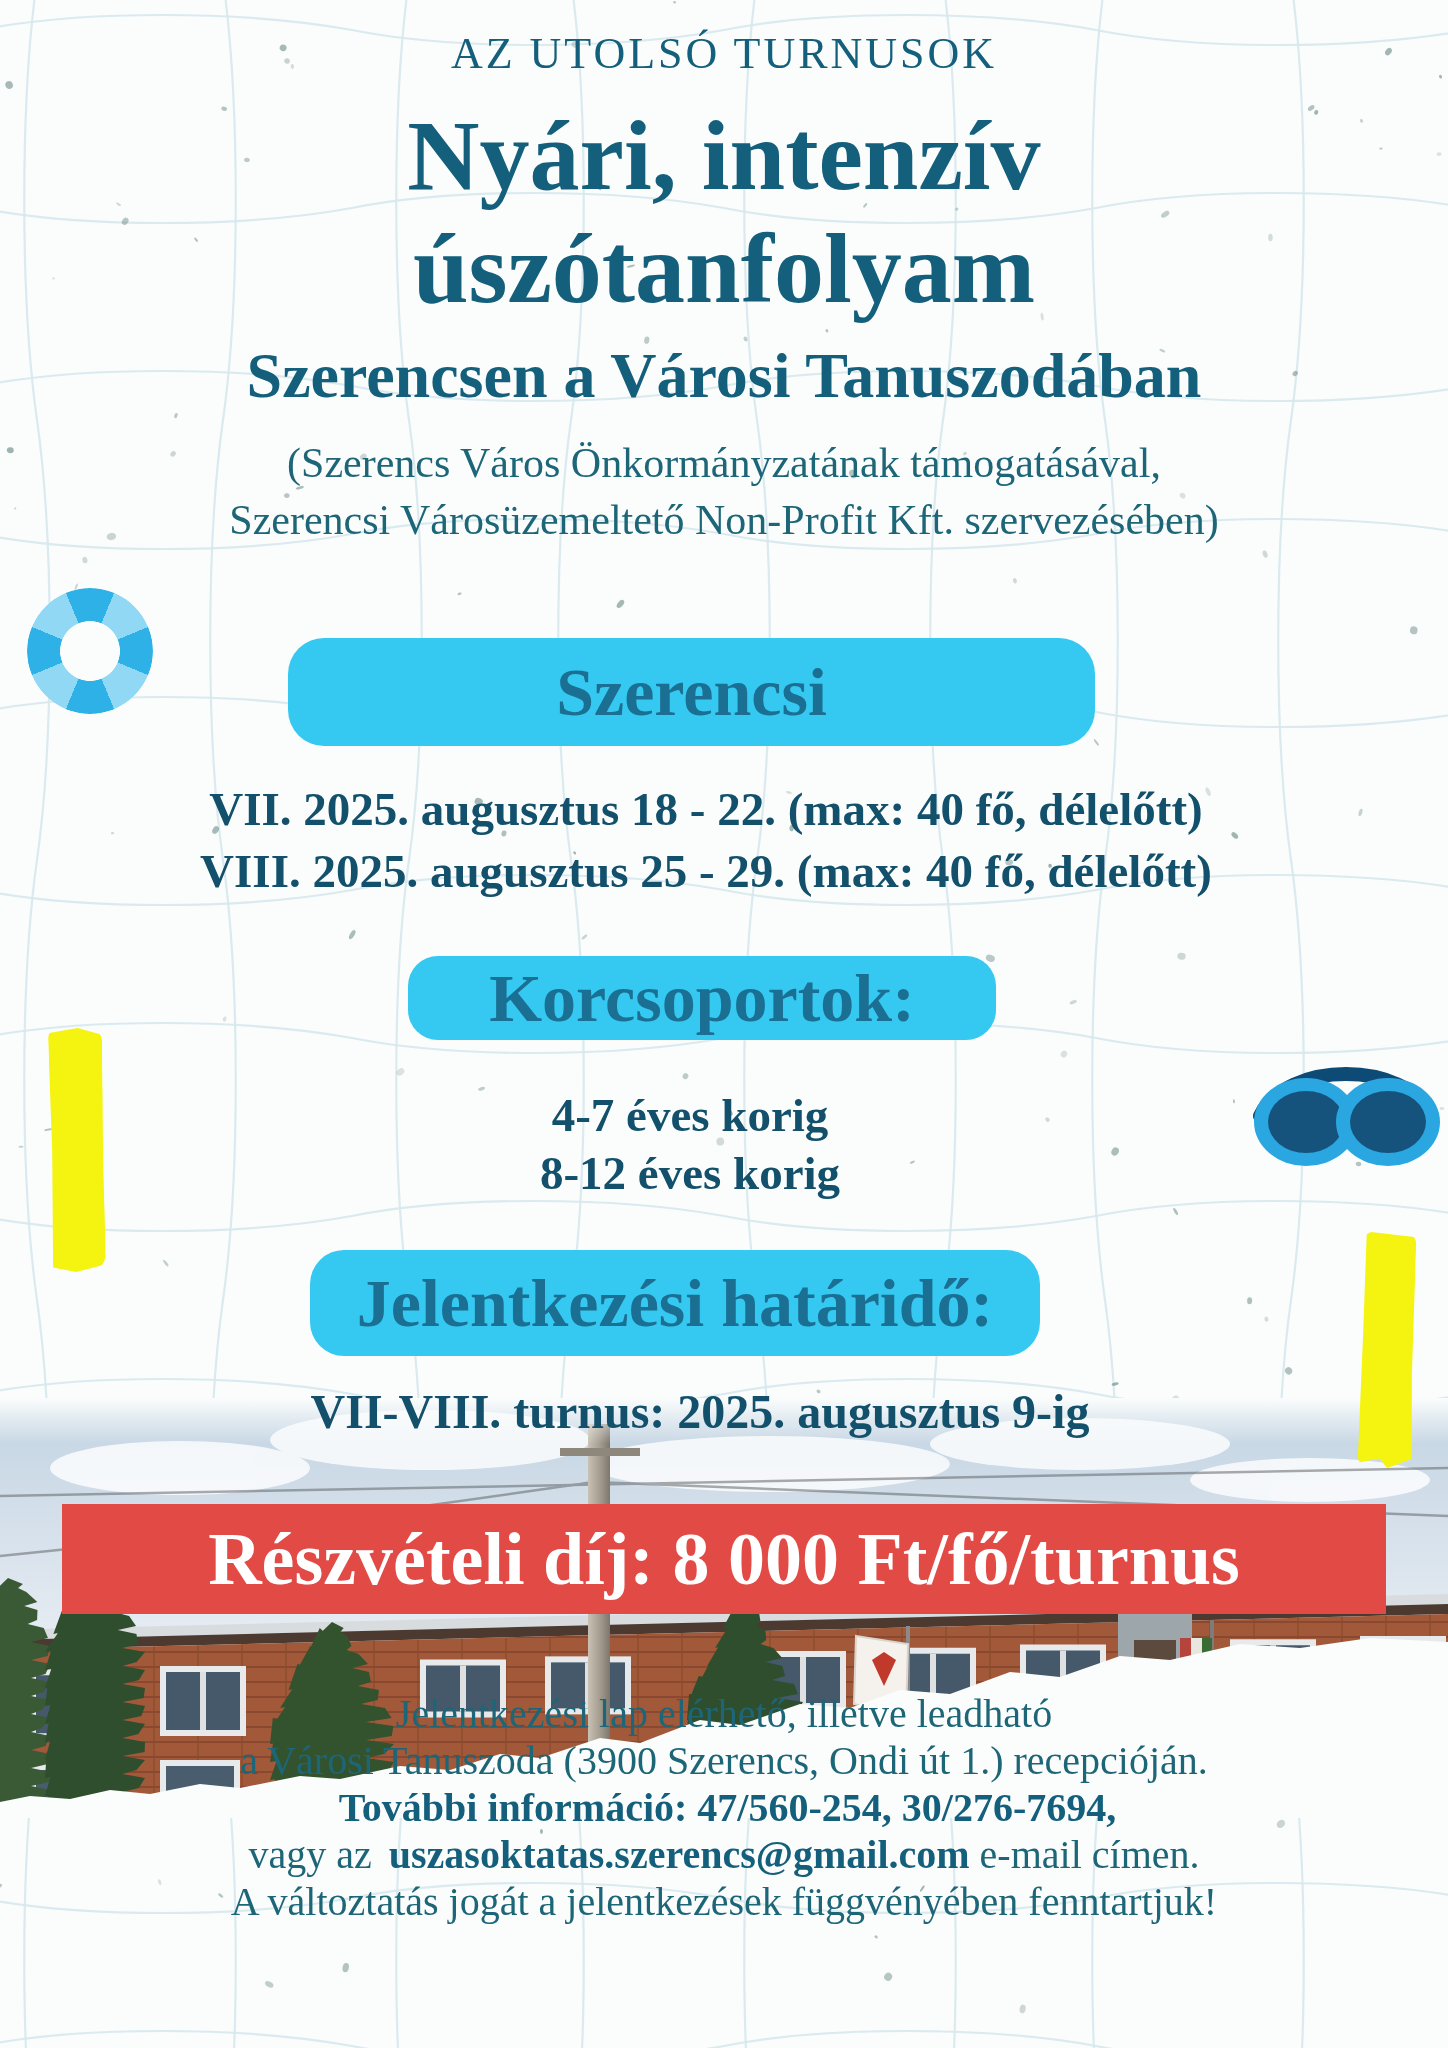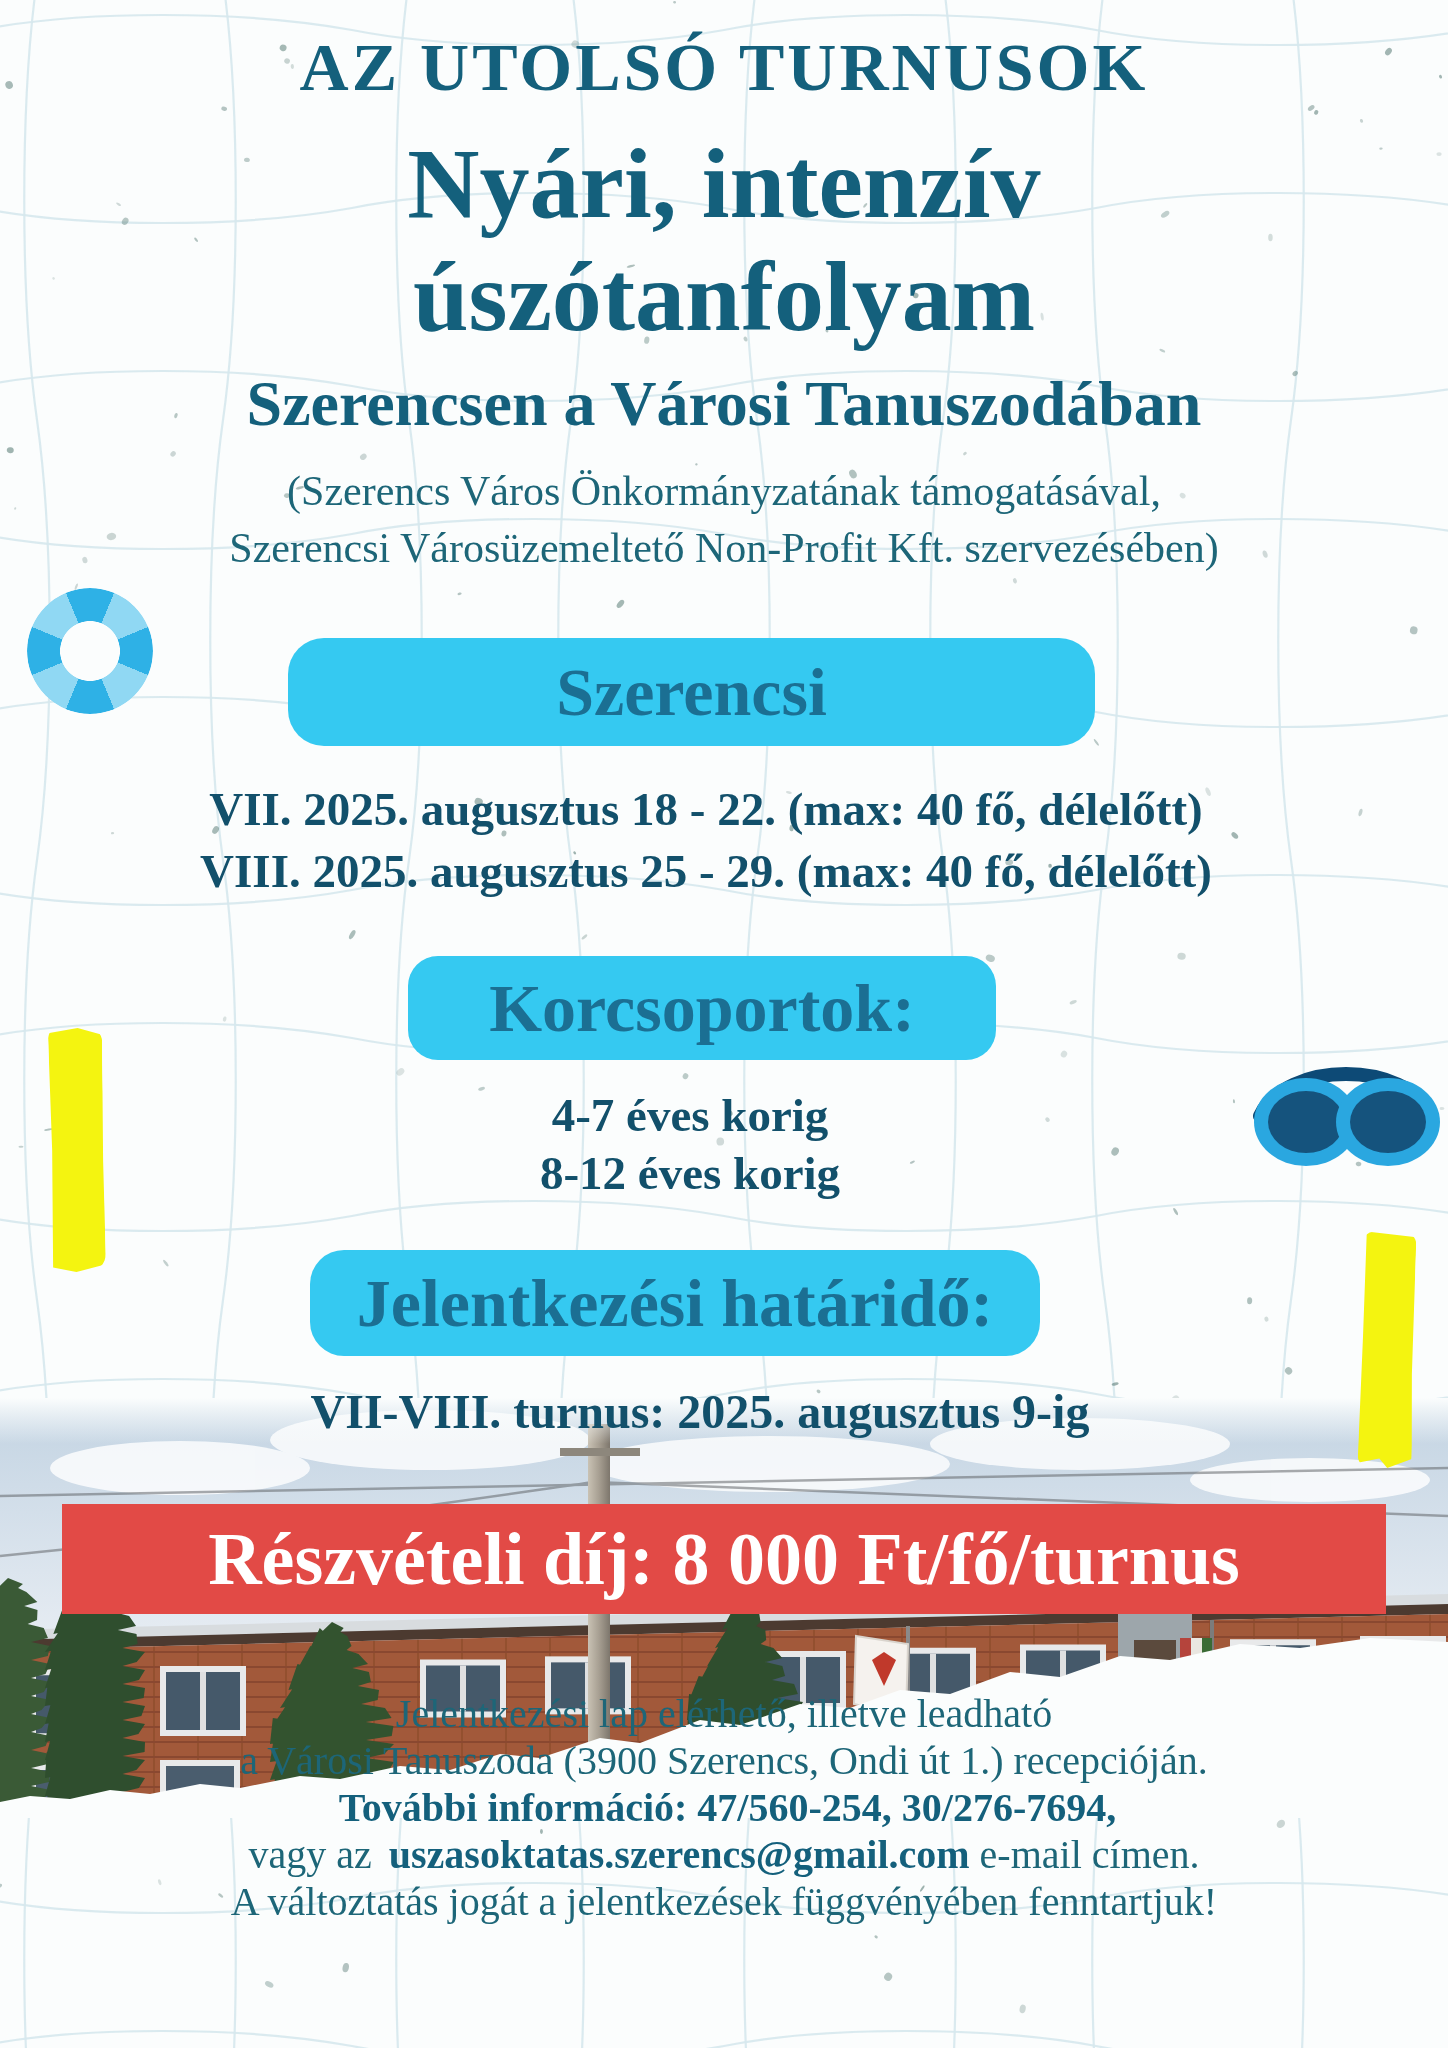--- a/index.html
+++ b/index.html
@@ -4,34 +4,34 @@
 <style>
   html,body{margin:0;padding:0;background:#ffffff;}
   .page{
     position:relative;width:1448px;height:2048px;overflow:hidden;
     background:var(--background,#fbfdfd);
     font-family:"Liberation Serif","DejaVu Serif",serif;
   }
   svg.bg{position:absolute;inset:0;z-index:0;}
   
   .header{position:absolute;left:0;right:0;top:28px;text-align:center;z-index:4;}
-  .kicker{font-size:68px;font-weight:bold;letter-spacing:3px;color:var(--teal-heading);}
+  .kicker{font-size:44px;font-weight:normal;letter-spacing:3px;color:var(--teal-heading);}
   .title{font-size:100px;font-weight:bold;line-height:1.13;color:var(--teal-heading);margin-top:20px;}
   .subtitle{font-size:64px;font-weight:bold;color:var(--teal-heading);margin-top:14px;}
   .orgnote{font-size:42px;color:var(--teal-note);margin-top:22px;line-height:1.35;}
   
   .pill{
     position:absolute;z-index:4;background:var(--cyan-banner);
     display:flex;align-items:baseline;justify-content:center;
     color:var(--teal-pill-text);font-weight:bold;
   }
   .pill .big{font-size:68px;}
   .pill .small{font-size:56px;margin-left:20px;}
   .pill-turnusok{left:288px;top:638px;width:807px;height:108px;border-radius:36px;padding-top:0;align-items:center;}
-  .pill-korcsoportok{left:408px;top:956px;width:588px;height:104px;border-radius:30px;align-items:center;}
+  .pill-korcsoportok{left:408px;top:956px;width:588px;height:84px;border-radius:30px;align-items:center;}
   .pill-hatarido{left:294px;top:1250px;width:730px;height:106px;border-radius:34px;align-items:center;margin-left:16px;}
   .lines{position:absolute;z-index:4;text-align:center;color:var(--teal-dark);font-weight:bold;}
   .lines div{white-space:nowrap;}
   .turnus-dates{left:0;top:778px;width:1400px;font-size:47px;line-height:62px;padding-left:6px;}
   .age-groups{left:0;top:1086px;width:1380px;font-size:47px;line-height:58px;}
   .deadline{left:0;top:1386px;width:1400px;font-size:48px;line-height:52px;}
   
   .lifebuoy{
     position:absolute;left:27px;top:588px;width:126px;height:126px;border-radius:50%;z-index:3;
     background:conic-gradient(from -22.5deg,

